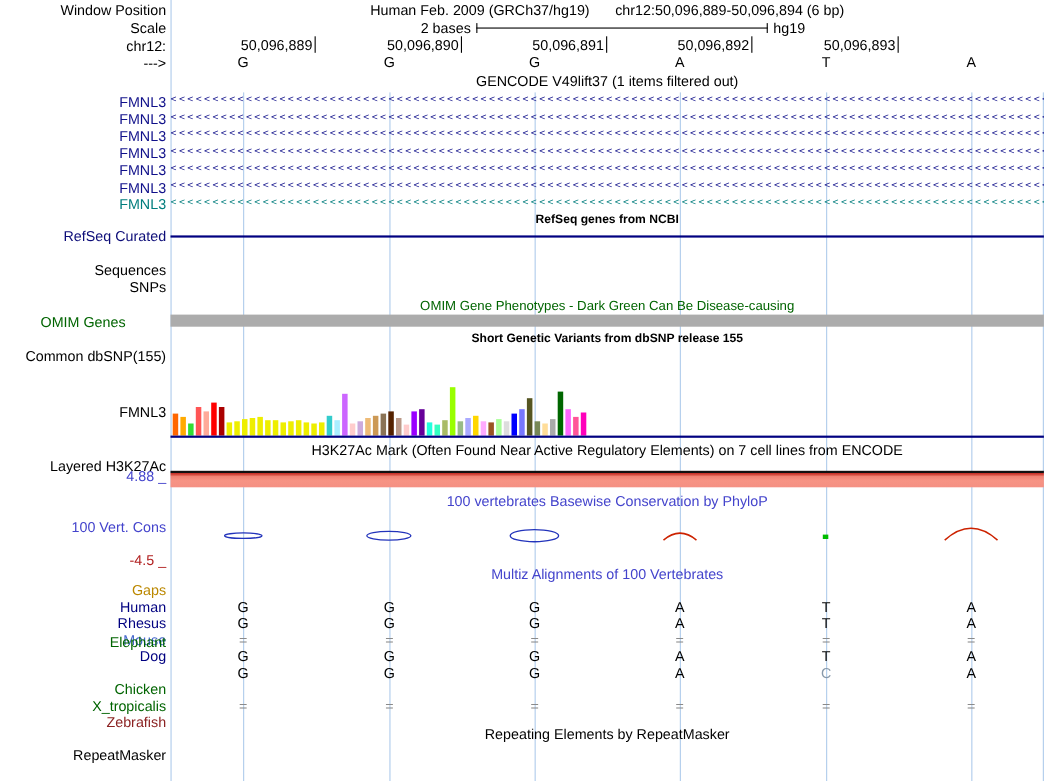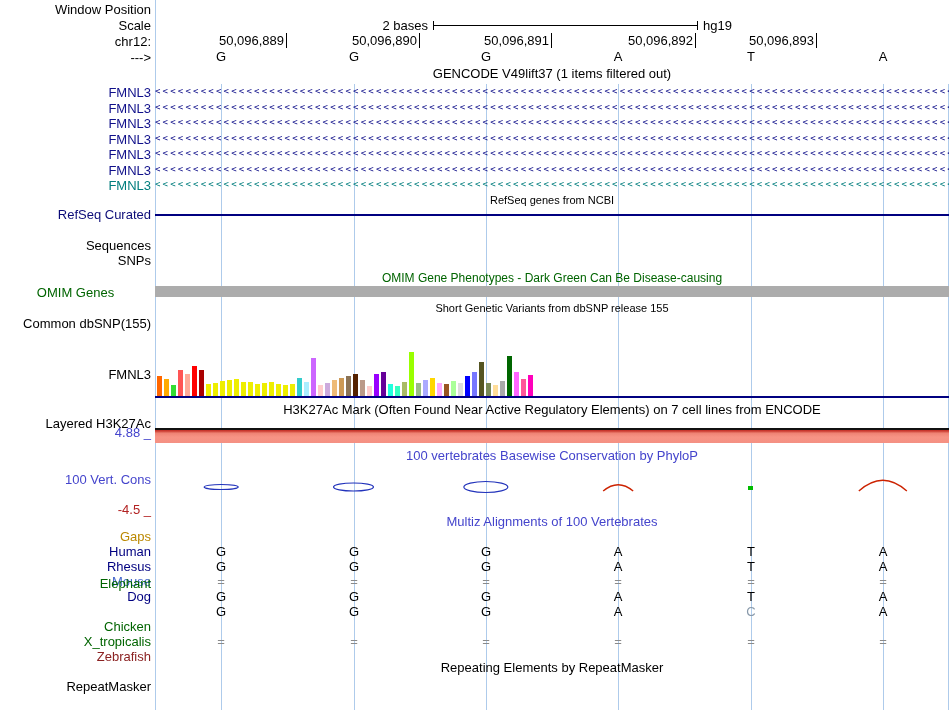--- a/index.html
+++ b/index.html
@@ -5,21 +5,21 @@
   * { margin:0; padding:0; box-sizing:border-box; }
   html,body { background:#fff; }
   #screen {
     position:relative; width:950px; height:710px; background:#fff;
     font-family:"Liberation Sans","DejaVu Sans",sans-serif;
     font-size:13px; color:#000; overflow:hidden;
   }
   .label { position:absolute; left:0; width:151px; text-align:right; white-space:nowrap; }
   .ctr   { position:absolute; left:155px; width:794px; text-align:center; white-space:nowrap; }
   .abs   { position:absolute; white-space:nowrap; }
-  .small { font-size:11px; }
+  .small { font-size:11px;font-weight:bold; }
   .mid   { font-size:12px; }
   .navy  { color:#0C0C78; }
   .green { color:#006400;text-align:center; }
   .blue  { color:#4444CC; }
   .red   { color:#B22222; }
   .guide { position:absolute; width:1px; background:#AECBEB; }
   .tick  { position:absolute; top:33px; height:15px; line-height:15px;
            border-right:1px solid #000; padding-right:2px; white-space:nowrap; }
   .base  { position:absolute; transform:translateX(-50%); white-space:nowrap; }
   .gene-arrows { position:absolute; left:155px; width:794px; height:13px; overflow:hidden;
@@ -46,34 +46,39 @@
       <div class="guide" style="left: 221px; top: 84px; height: 626px;"></div>
       <div class="guide" style="left: 354px; top: 84px; height: 626px;"></div>
       <div class="guide" style="left: 486px; top: 84px; height: 626px;"></div>
       <div class="guide" style="left: 618px; top: 84px; height: 626px;"></div>
       <div class="guide" style="left: 751px; top: 84px; height: 626px;"></div>
       <div class="guide" style="left: 883px; top: 84px; height: 626px;"></div>
       <div class="guide" style="left: 948px; top: 84px; height: 626px;"></div>
     </div>
 
   <div class="label" style="top:2px">Window Position</div>
+  <div class="ctr" style="top:2px">
+    <span>Human Feb. 2009 (GRCh37/hg19)</span>
+    <span style="display:inline-block;width:16px"></span>
+    <span>chr12:50,096,889-50,096,894 (6 bp)</span>
+  </div>
 
   <div class="label" style="top:18px">Scale</div>
   <span class="abs" style="top:18px;right:522px">2 bases</span>
   <div class="scale-line" style="left:433px;top:25px;width:265px;height:1px"></div>
   <div class="scale-line" style="left:433px;top:21px;width:1px;height:9px"></div>
   <div class="scale-line" style="left:697px;top:21px;width:1px;height:9px"></div>
   <span class="abs" style="top:18px;left:703px">hg19</span>
 
   <div class="label" style="top:34px">chr12:</div>
   <div id="ruler">
       <div class="tick" style="right: 663px;">50,096,889</div>
       <div class="tick" style="right: 530px;">50,096,890</div>
       <div class="tick" style="right: 398px;">50,096,891</div>
-      <div class="tick" style="right: 254px;">50,096,892</div>
+      <div class="tick" style="right: 266px;">50,096,892</div>
       <div class="tick" style="right: 133px;">50,096,893</div>
     </div>
 
   <div class="label" style="top:50px">---&gt;</div>
   <div id="base-row">
       <div class="base" style="left: 221px; top: 49px;">G</div>
       <div class="base" style="left: 354px; top: 49px;">G</div>
       <div class="base" style="left: 486px; top: 49px;">G</div>
       <div class="base" style="left: 618px; top: 49px;">A</div>
       <div class="base" style="left: 751px; top: 49px;">T</div>

